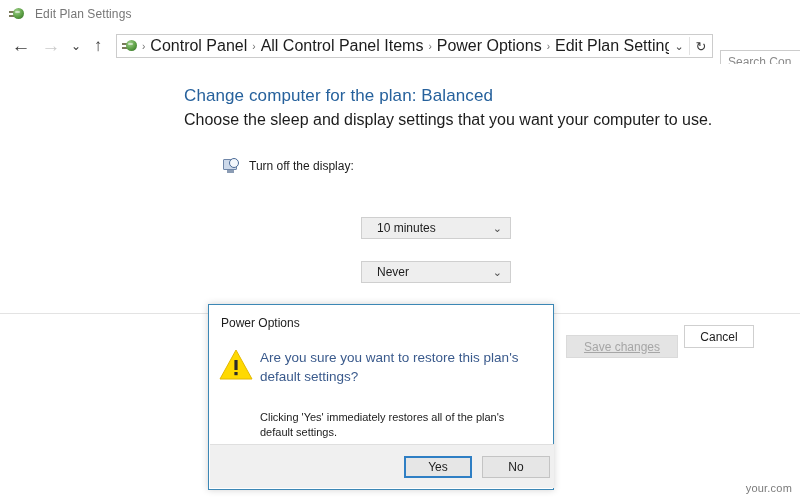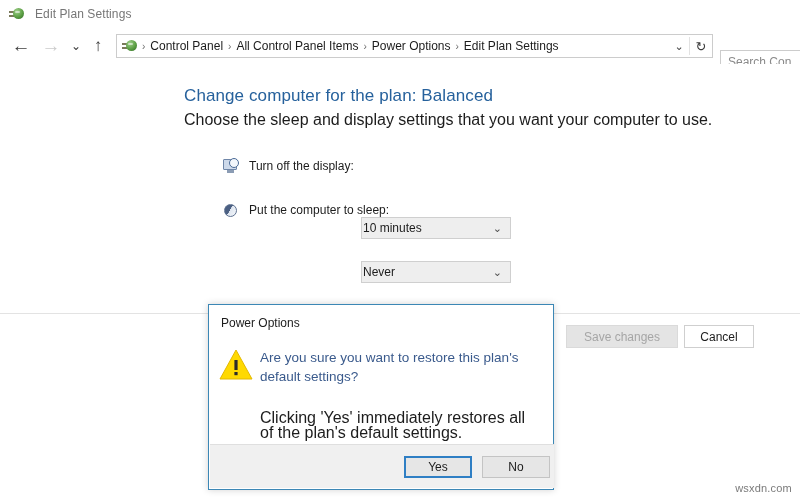--- a/index.html
+++ b/index.html
@@ -102,21 +102,21 @@
   .crumbs {
     flex: 1 1 auto;
     display: flex;
     align-items: center;
     padding-left: 4px;
     overflow: hidden;
     white-space: nowrap;
     min-width: 0;
   }
   .crumb {
-    font-size: 12px;
+    font-size: 16px;
     color: #1c1c1c;
     padding: 0 3px;
     white-space: nowrap;
   }
   .crumb-sep {
     font-size: 10px;
     color: #6d6d6d;
     padding: 0 2px;
     flex: 0 0 auto;
   }
@@ -237,21 +237,21 @@
     box-sizing: border-box;
     display: flex;
     align-items: center;
     justify-content: space-between;
   }
   .dropdown.dd1 { left: 361px; top: 153px; }
   .dropdown.dd2 { left: 361px; top: 197px; }
   .dropdown .dd-value {
     font-size: 12px;
     color: #1c1c1c;
-    padding-left: 1px;
+    padding-left: 15px;
     white-space: nowrap;
   }
   .dropdown .dd-arrow {
     font-size: 11px;
     color: #4e4e4e;
     padding-right: 8px;
   }
 
   .link {
     position: absolute;
@@ -282,25 +282,26 @@
     border: 1px solid #cfcfcf;
     background: #e1e1e1;
     box-sizing: border-box;
     display: flex;
     align-items: center;
     justify-content: center;
     font-size: 12px;
     color: #1c1c1c;
   }
   .btn.save {
-    left: 566px; top: 11px;
+    left: 566px; top: 21px;
     width: 112px;
     background: #e4e4e4;
     border-color: #dadada;
     color: #a6a6a6;
+    text-decoration: underline;
   }
   .btn.cancel {
     left: 684px; top: 11px;
     width: 70px;
     background: #ffffff;
     border-color: #cfcfcf;
     color: #1c1c1c;
   }
 
   
@@ -336,21 +337,21 @@
     left: 51px; top: 43px;
     width: 280px;
     font-size: 13.5px;
     line-height: 19px;
     color: #3a5a8c;
   }
   .dialog-body-text {
     position: absolute;
     left: 51px; top: 105px;
     width: 280px;
-    font-size: 16px;
+    font-size: 11px;
     line-height: 15px;
     color: #1c1c1c;
   }
   .dialog-footer {
     position: absolute;
     left: 1px; bottom: 1px;
     width: 344px; height: 43px;
     background: #f0f0f0;
     border-top: 1px solid #dfdfdf;
   }
@@ -441,26 +442,20 @@
 
     <div class="setting-row row1">
       <span class="setting-icon display-icon">
         <span class="screen"></span>
         <span class="stand"></span>
         <span class="clock"></span>
       </span>
       <span class="setting-label">Turn off the display:</span>
     </div>
 
-    <div class="setting-row row2">
-      <span class="setting-icon sleep-icon">
-        <span class="moon"></span>
-      </span>
-      <span class="setting-label">Put the computer to sleep:</span>
-    </div>
 
     <div class="dropdown dd1">
       <span class="dd-value">10 minutes</span>
       <span class="dd-arrow">⌄</span>
     </div>
 
     <div class="dropdown dd2">
       <span class="dd-value">Never</span>
       <span class="dd-arrow">⌄</span>
     </div>
@@ -491,15 +486,15 @@
 
     <div class="dialog-main-text">Are you sure you want to restore this plan's default settings?</div>
     <div class="dialog-body-text">Clicking 'Yes' immediately restores all of the plan's default settings.</div>
 
     <div class="dialog-footer">
       <div class="dlg-btn yes">Yes</div>
       <div class="dlg-btn no">No</div>
     </div>
   </div>
 
-  <div class="watermark">wsxdn.com</div>
+  <div class="watermark">your.com</div>
 
 </div>
 
 </body></html>

